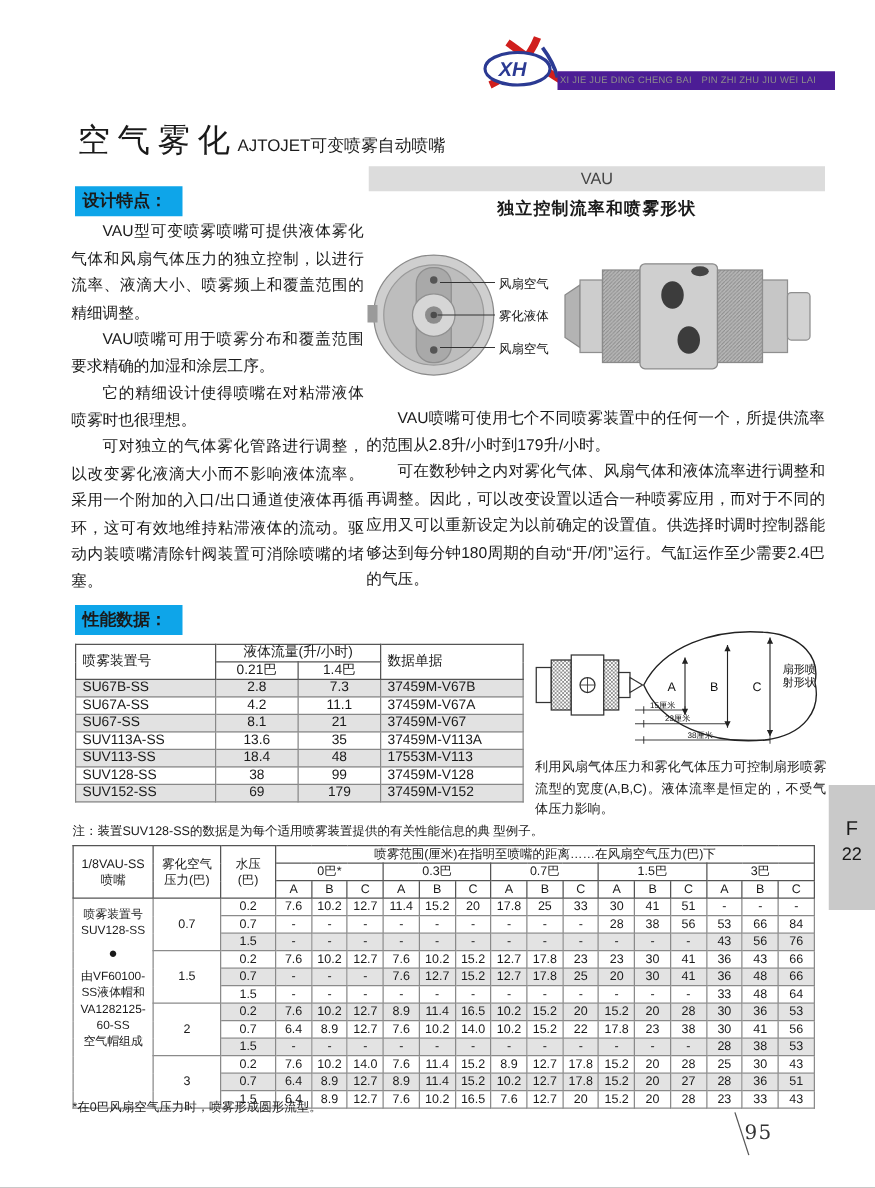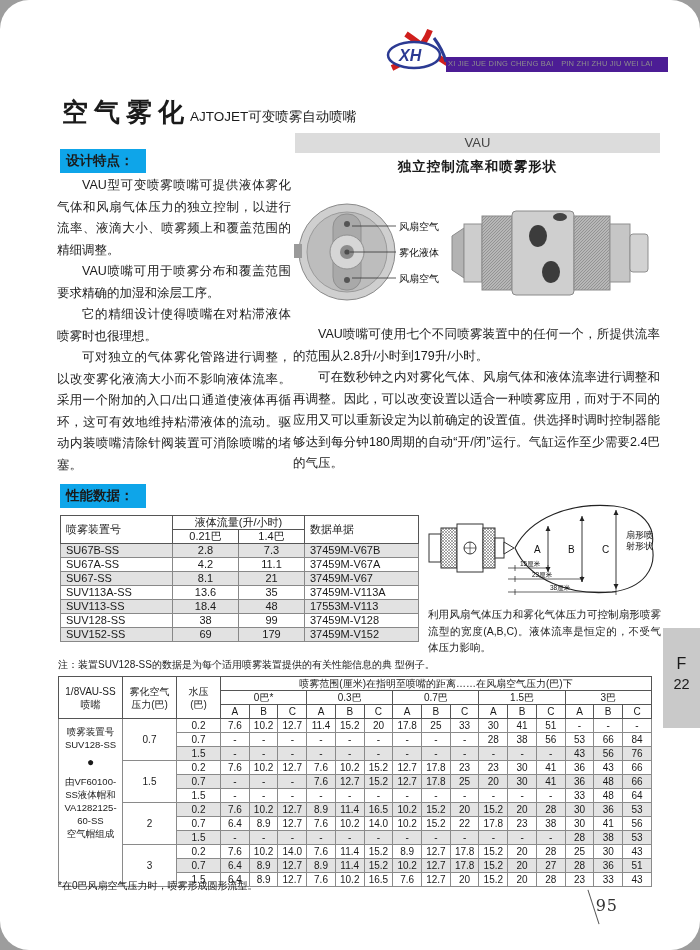--- a/index.html
+++ b/index.html
@@ -1,27 +1,27 @@
 <!DOCTYPE html>
 <html><head>
 <meta charset="utf-8">
 <style>
   html,body{margin:0;padding:0;background:#9d9d9d;}
-  .page{position:relative;width:700px;height:950px;background:#fff;border-radius:29px;
+  .page{position:relative;width:700px;height:950px;background:#fff;border-radius:0;
         overflow:hidden;font-family:"Liberation Sans",sans-serif;color:#1a1a1a;margin:0 auto;}
 
   
   .logo{position:absolute;left:386px;top:28px;width:72px;height:48px;}
   .tagline{position:absolute;left:446px;top:33px;width:216px;color:#c02420;font-weight:bold;
            font-size:14.5px;letter-spacing:.5px;white-space:nowrap;}
   .pinyin{position:absolute;left:446px;top:57px;width:218px;font-size:7.5px;color:#8d8d8d;
           background:#4c1d95;padding:2px 2px 3px 2px;white-space:nowrap;letter-spacing:.2px;}
 
   
-  .title{position:absolute;left:62px;top:95px;font-size:26px;font-weight:bold;letter-spacing:6px;}
+  .title{position:absolute;left:62px;top:95px;font-size:26px;font-weight:normal;letter-spacing:6px;}
   .subtitle{position:absolute;left:190px;top:108px;font-size:13.5px;}
 
   .sec-label{position:absolute;background:#0ea5e9;font-size:13.5px;font-weight:bold;
              padding:3px 12px 3px 6px;}
   .lbl-design{left:60px;top:149px;}
   .lbl-perf{left:60px;top:484px;}
 
   .left-col{position:absolute;left:57px;top:175px;width:234px;}
   .left-col p,.right-col p{margin:0;text-indent:2em;font-size:12.5px;line-height:21.5px;text-align:justify;}
   .right-col{position:absolute;left:293px;top:324px;width:367px;}

